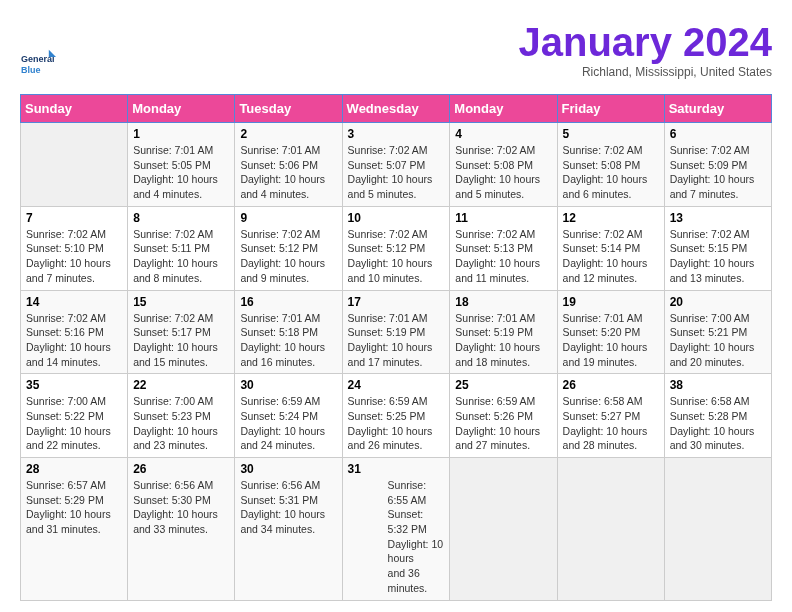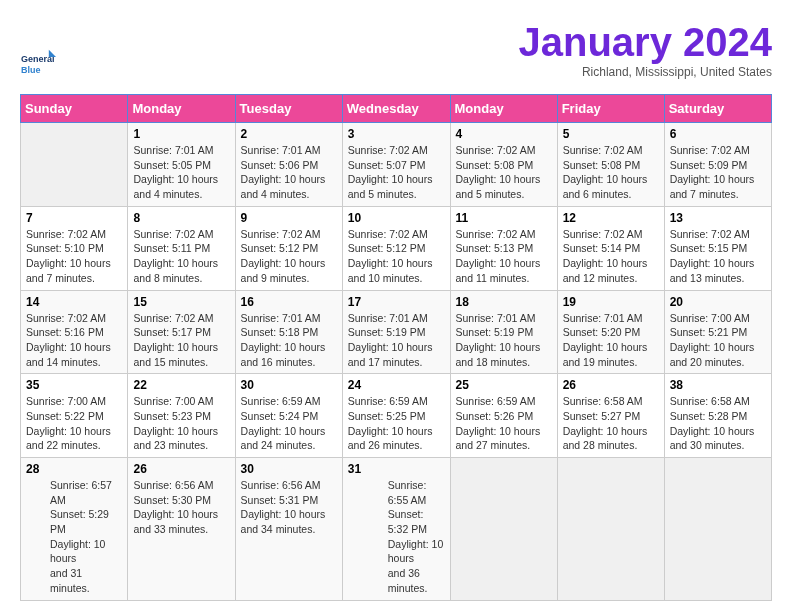--- a/index.html
+++ b/index.html
@@ -306,21 +306,21 @@
           <span class="day-num">38</span>
           <div class="day-info" style="white-space: pre-line;">Sunrise: 6:58 AM
 Sunset: 5:28 PM
 Daylight: 10 hours
 and 30 minutes.</div>
         </td>
       </tr>
       <tr>
         <td>
           <span class="day-num">28</span>
-          <div class="day-info" style="white-space: pre-line; margin-left: 24px;">Sunrise: 6:57 AM
+          <div class="day-info" style="white-space: pre-line;">Sunrise: 6:57 AM
 Sunset: 5:29 PM
 Daylight: 10 hours
 and 31 minutes.</div>
         </td>
         <td>
           <span class="day-num">26</span>
           <div class="day-info" style="white-space: pre-line;">Sunrise: 6:56 AM
 Sunset: 5:30 PM
 Daylight: 10 hours
 and 33 minutes.</div>

